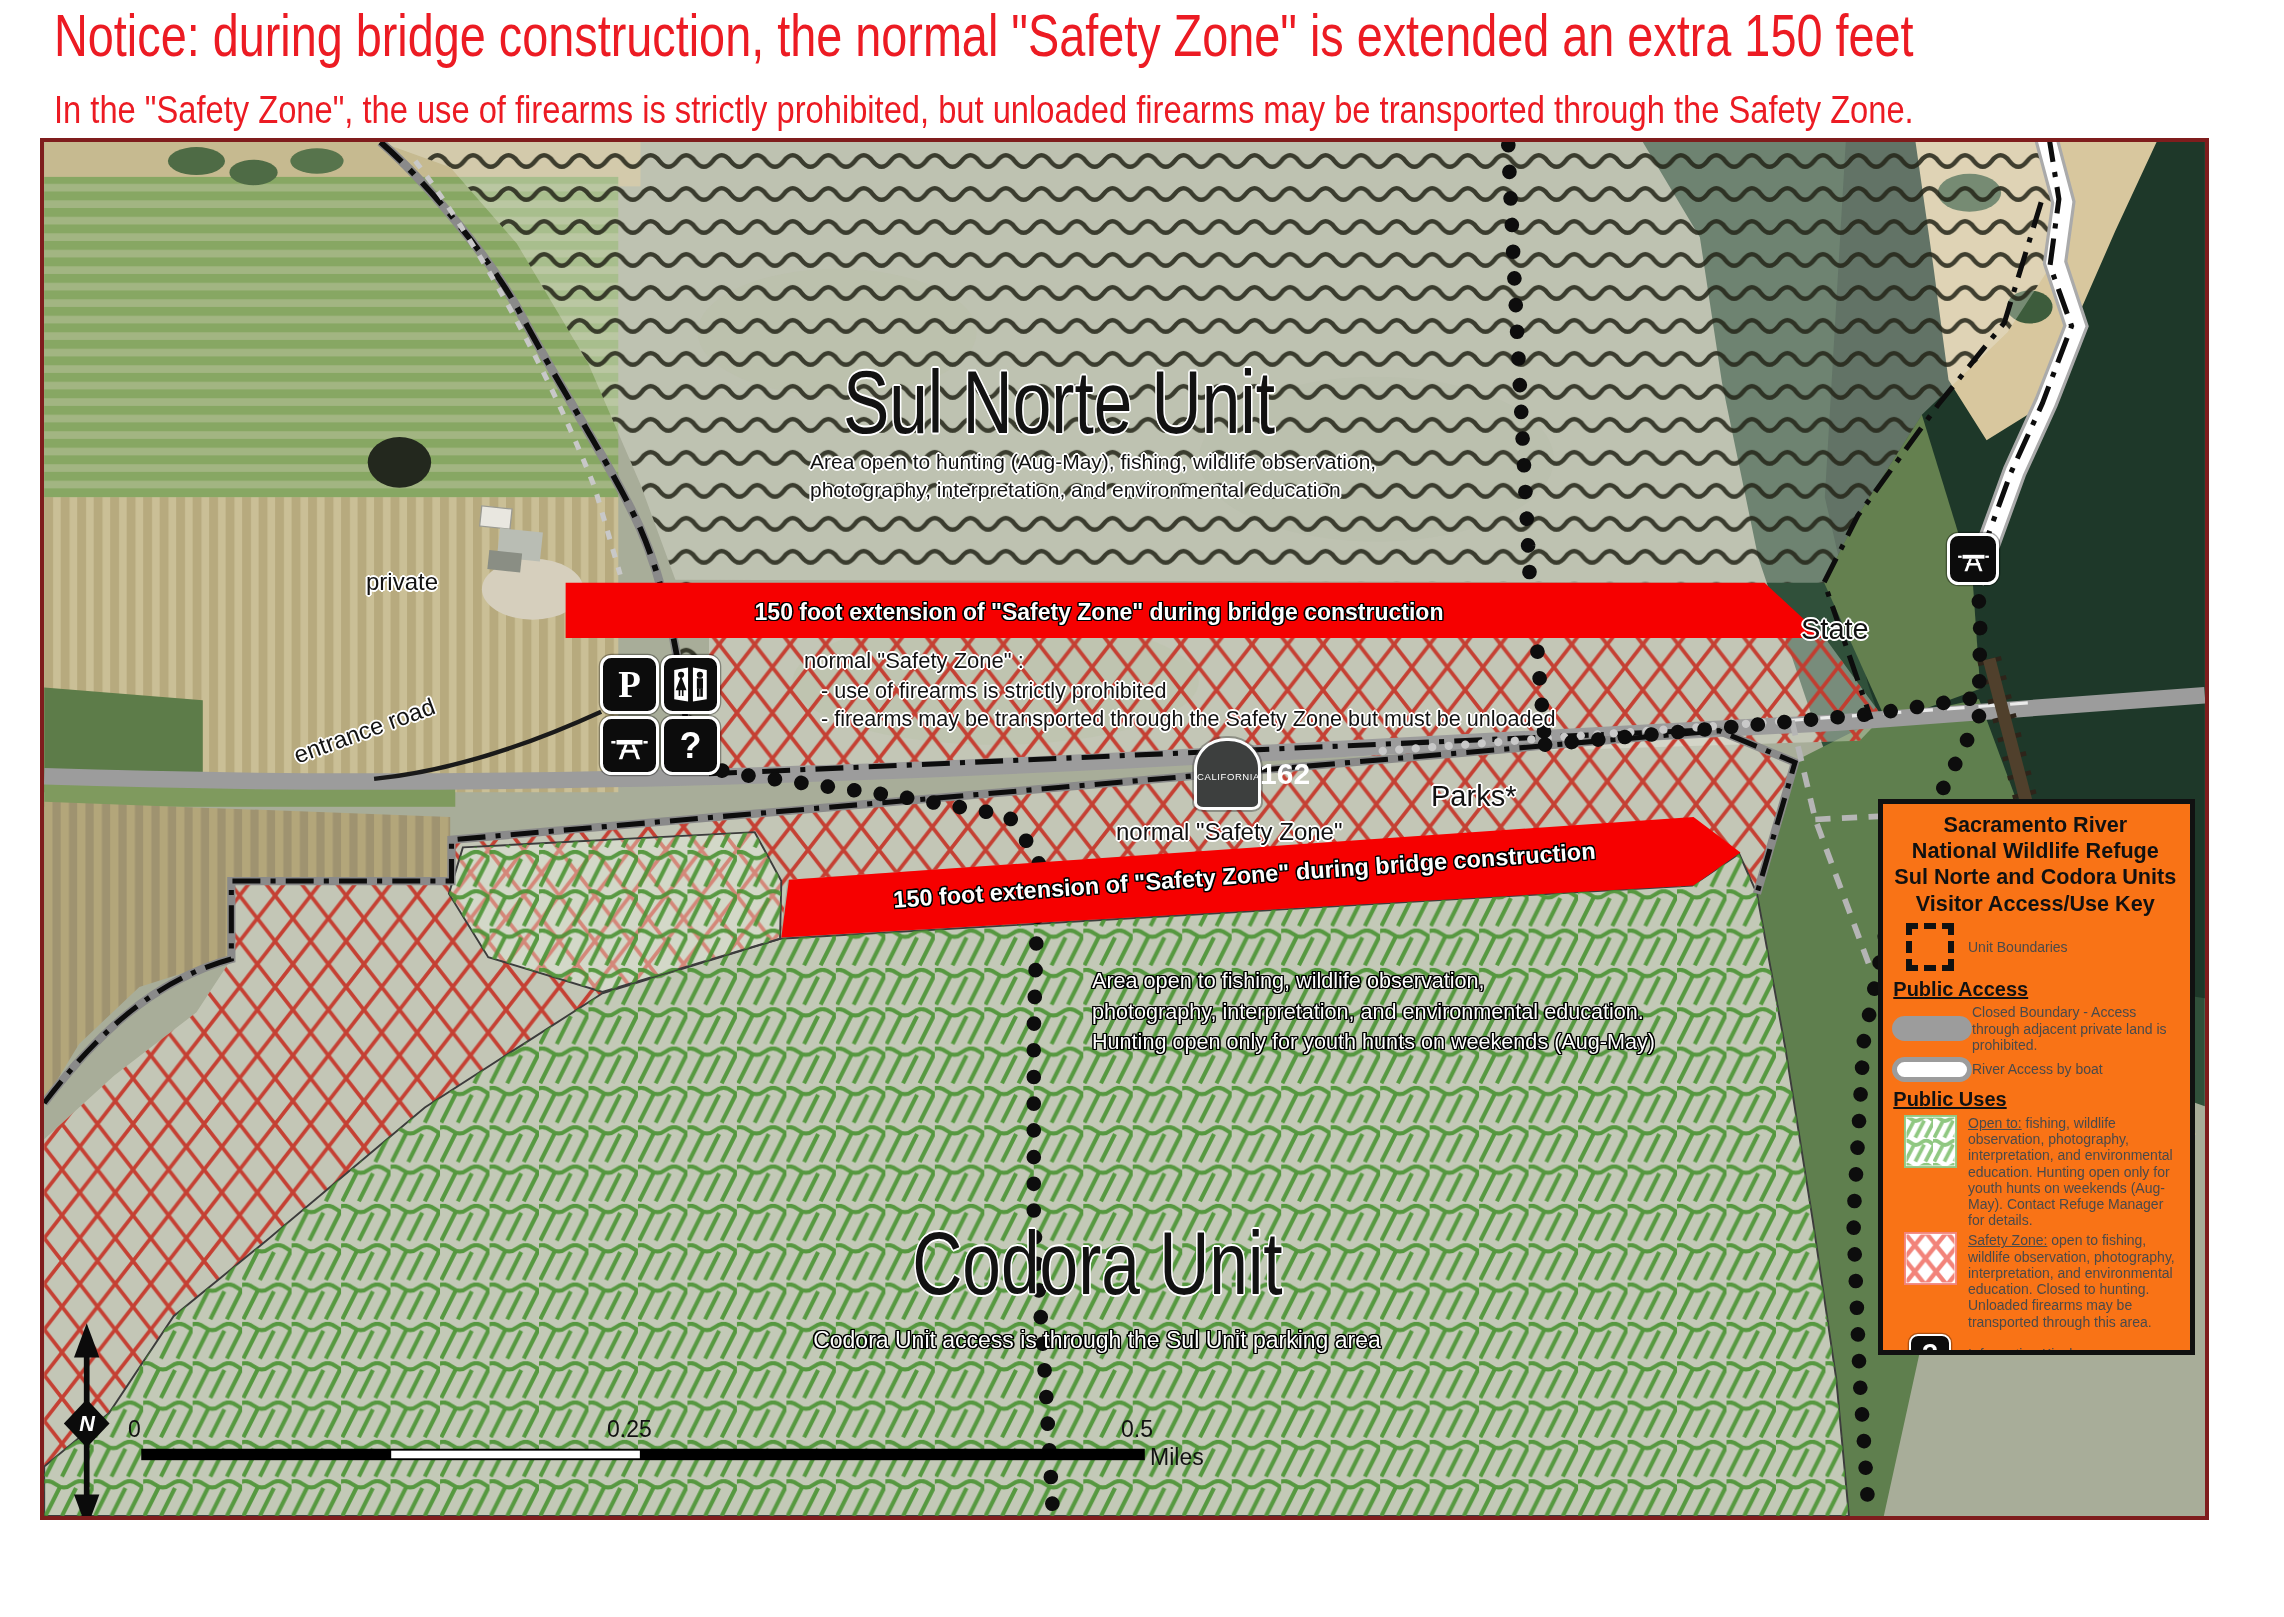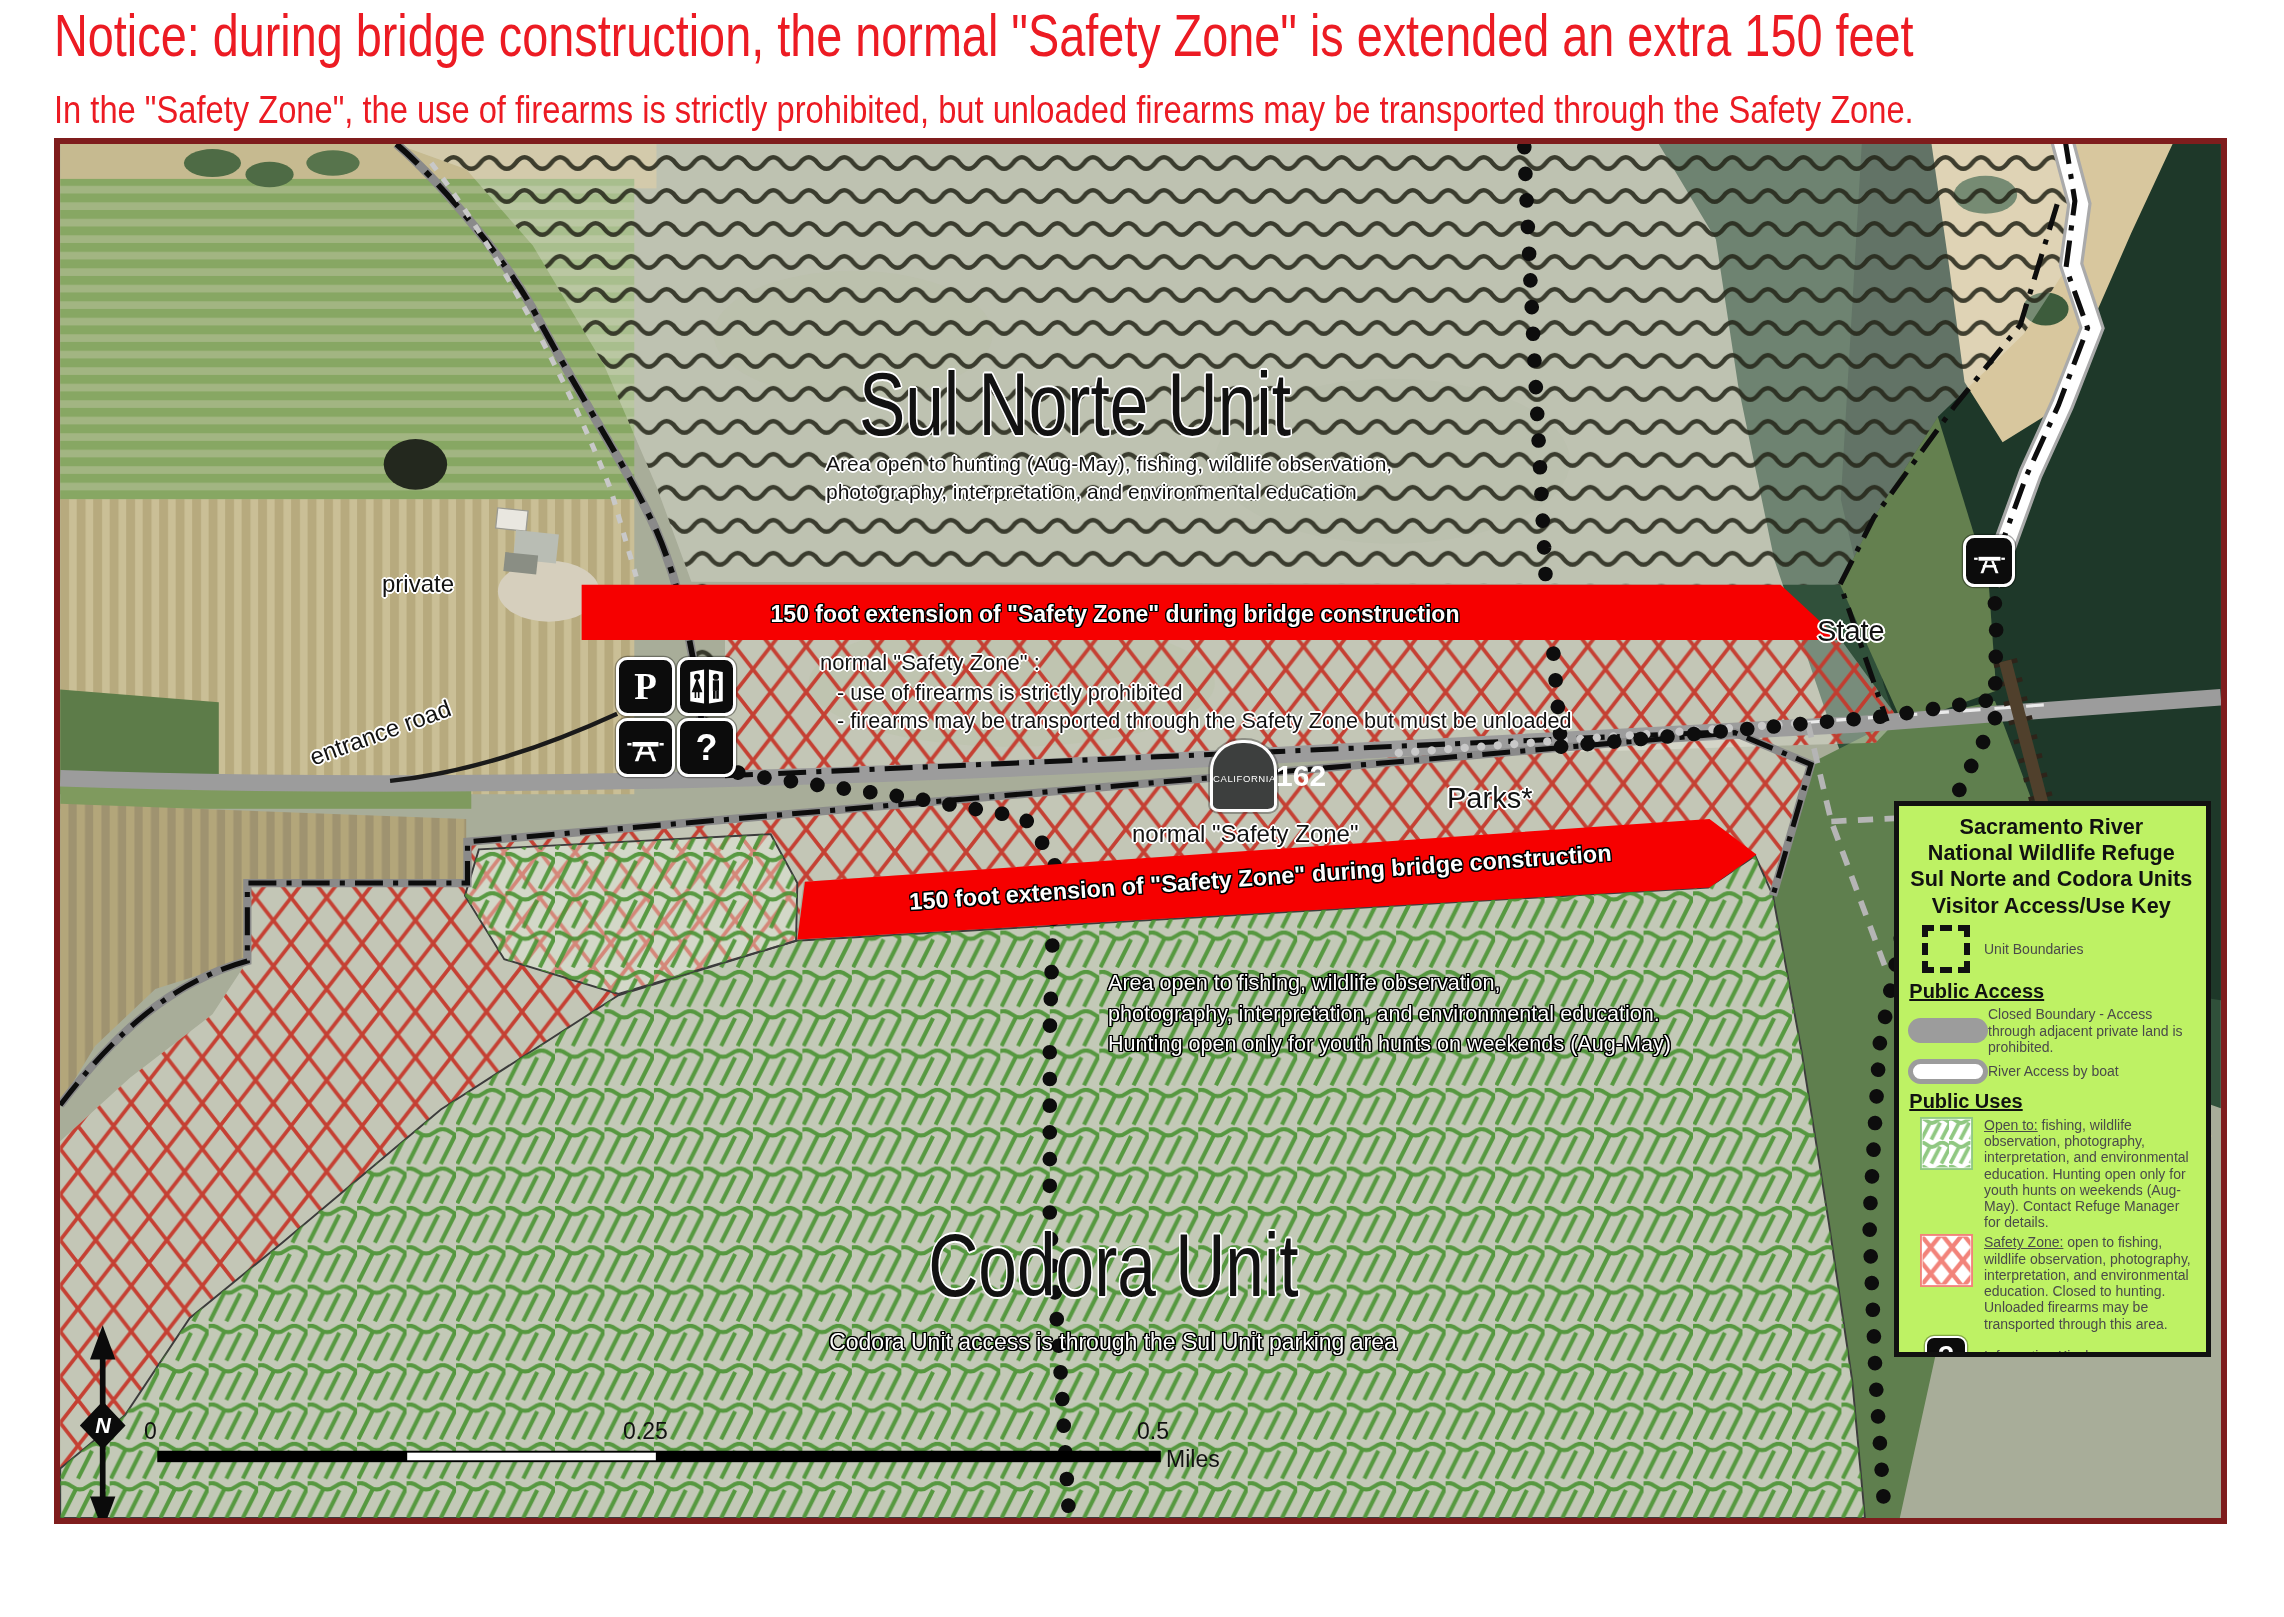--- a/index.html
+++ b/index.html
@@ -8,21 +8,21 @@
   .abs{position:absolute;}
   .nowrap{white-space:nowrap;}
   .cond{transform:scaleX(.78);transform-origin:left top;display:inline-block;}
   .condC{transform:scaleX(.78);transform-origin:center top;display:inline-block;}
   .center{text-align:center;}
   
   #notice-title{left:54px;top:1.3px;font-size:60px;color:#ec1b23;}
   #notice-sub{left:54px;top:89px;font-size:38px;color:#ec1b23;}
   #notice-sub .cond{transform:scaleX(.86);}
   
-  #map{left:54px;top:138px;width:2161px;height:1374px;border:6px solid #7f1d1d;background:#a8ad99;overflow:hidden;}
+  #map{left:40px;top:138px;width:2161px;height:1374px;border:4px solid #7f1d1d;background:#a8ad99;overflow:hidden;}
   #map svg.base{position:absolute;left:0;top:0;}
   
   .halo{color:#121212;text-shadow:1.9px 0 0 #fff,-1.9px 0 0 #fff,0 1.9px 0 #fff,0 -1.9px 0 #fff,
         1.3px 1.3px 0 #fff,-1.3px 1.3px 0 #fff,1.3px -1.3px 0 #fff,-1.3px -1.3px 0 #fff;}
   .halod{color:#fff;text-shadow:1.3px 0 0 #000,-1.3px 0 0 #000,0 1.3px 0 #000,0 -1.3px 0 #000,
         1.3px 1.3px 0 #000,-1.3px -1.3px 0 #000,-1.3px 1.3px 0 #000,1.3px -1.3px 0 #000;}
   
   .lbl{position:absolute;line-height:1.15;}
   #sul-title{left:723px;top:209px;width:584px;font-size:89px;}
   #sul-desc{left:766px;top:306px;font-size:21px;line-height:1.32;}
@@ -54,21 +54,21 @@
   #shield .st{font-size:9.5px;letter-spacing:0.6px;margin-top:5px;}
   #shield .num{font-size:30px;font-weight:bold;line-height:1.05;}
   
   .sign{position:absolute;background:#0c0c0c;border:3.2px solid #fff;border-radius:11.4px;
         display:flex;align-items:center;justify-content:center;color:#fff;box-shadow:0 0 0 1.3px rgba(0,0,0,.35);}
   .sign.s85{width:53px;height:53px;}
   .sign.s72{width:46px;height:46px;}
   .sign .p{font-family:"Liberation Serif",serif;font-weight:bold;font-size:37px;line-height:1;}
   .sign .q{font-weight:bold;font-size:36px;line-height:1;}
   
-  #legend{left:1834px;top:657px;width:317px;height:556px;background:#bef264;border:5.7px solid #111;
+  #legend{left:1834px;top:657px;width:317px;height:556px;background:#f97316;border:5.7px solid #111;
           box-sizing:border-box;padding:7.6px 11.4px 6.3px 9px;overflow:hidden;color:#4a4a4a;}
   #legend .ltitle{text-align:center;font-weight:bold;color:#111;font-size:21.6px;line-height:1.22;margin-bottom:6.3px;}
   .lrow{display:flex;align-items:center;margin:3.8px 0;}
   .lrow .ic{flex:0 0 76px;display:flex;justify-content:center;align-items:center;}
   .lrow .tx{flex:1;font-size:14px;line-height:1.16;}
   .lrow.top{align-items:flex-start;}
   .lhead{font-size:20px;font-weight:bold;color:#111;text-decoration:underline;margin:6.3px 0 2.5px 1.3px;}
   .ub-ic{width:36px;height:36px;border:6.3px dashed #111;}
   .pill{width:80px;height:25px;border-radius:14px;background:#9c9c9c;}
   .pill.river{background:#fff;border:5.7px solid #9c9c9c;box-sizing:border-box;}

